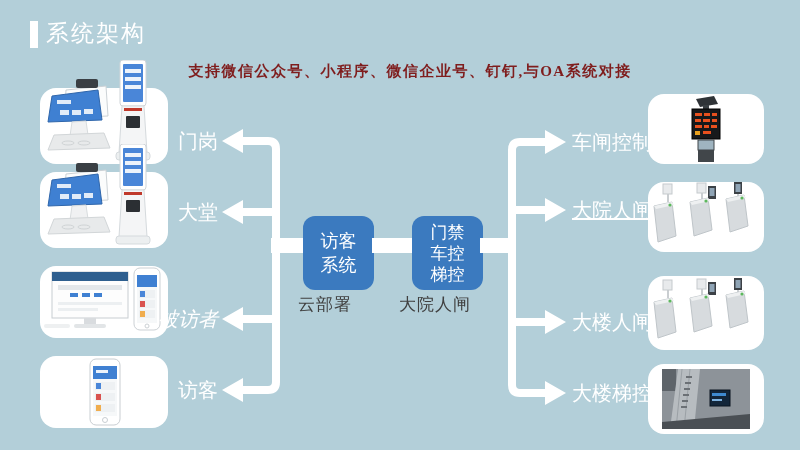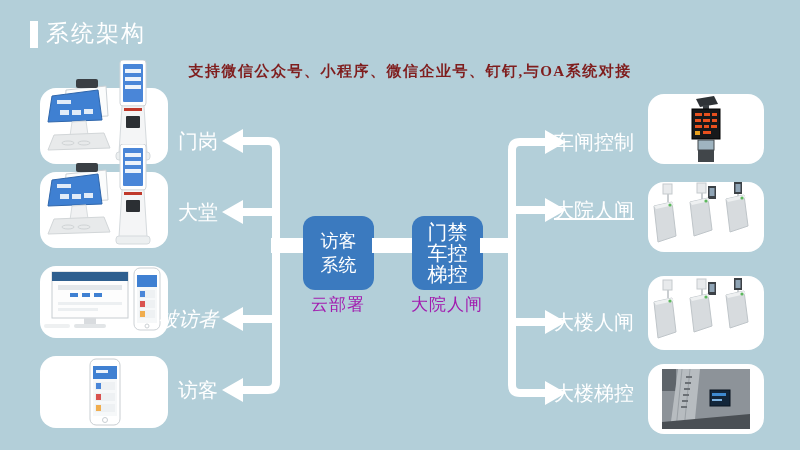--- a/index.html
+++ b/index.html
@@ -14,26 +14,26 @@
   .page-title{left:46px;top:18px;color:#ffffff;font-size:23px;font-weight:normal;letter-spacing:2px;}
   .subtitle{left:140px;top:62px;width:540px;text-align:center;
     font-family:"Liberation Serif","DejaVu Serif",serif;
     color:#7f1d1d;font-size:15px;letter-spacing:1.5px;font-weight:bold;}
   
   .card{background:#ffffff;border-radius:16px;overflow:visible;}
   .card svg{position:absolute;left:0;}
   
   .node-label{color:#ffffff;font-size:20px;line-height:18px;white-space:nowrap;}
   .left-label{left:130px;width:88px;text-align:right;}
-  .right-label{left:554px;width:90px;text-align:left;}
+  .right-label{left:572px;width:90px;text-align:left;}
   
   .blue-box{background:#3b7abf;border-radius:12px;color:#ffffff;
     display:flex;flex-direction:column;align-items:center;justify-content:center;}
   .blue-box span{display:block;text-align:center;}
-  .box-caption{color:#a21caf;font-size:17px;text-align:center;letter-spacing:1px;}
+  .box-caption{color:#404040;font-size:17px;text-align:left;letter-spacing:1px;}
   .conn{background:#ffffff;}
 </style>
 </head>
 <body>
 
 <div class="abs title-bar"></div>
 <div class="abs page-title">系统架构</div>
 <div class="abs subtitle">支持微信公众号、小程序、微信企业号、钉钉,与OA系统对接</div>
 
 <div class="abs card" style="left:40px;top:88px;width:128px;height:76px;">
@@ -145,21 +145,21 @@
 <div class="abs conn" style="left:271px;top:238px;width:36px;height:15px;"></div>
 
 <div class="abs blue-box" style="left:303px;top:216px;width:71px;height:74px;font-size:18px;line-height:24px;">
   <span>访客</span>
   <span>系统</span>
 </div>
 <div class="abs box-caption" style="left:298px;top:293px;width:80px;">云部署</div>
 
 <div class="abs conn" style="left:372px;top:238px;width:42px;height:15px;"></div>
 
-<div class="abs blue-box" style="left:412px;top:216px;width:71px;height:74px;font-size:20px;line-height:21px;">
+<div class="abs blue-box" style="left:412px;top:216px;width:71px;height:74px;font-size:17px;line-height:21px;">
   <span>门禁</span>
   <span>车控</span>
   <span>梯控</span>
 </div>
 <div class="abs box-caption" style="left:399px;top:293px;width:96px;">大院人闸</div>
 
 <div class="abs conn" style="left:480px;top:238px;width:34px;height:15px;"></div>
 
 <svg class="abs" style="left:495px;top:120px;" width="100" height="290" viewBox="0 0 100 290">
   <path d="M53 22 H25 Q17 22 17 30 V265 Q17 273 25 273 H53" stroke="#ffffff" stroke-width="8" fill="none"></path>

